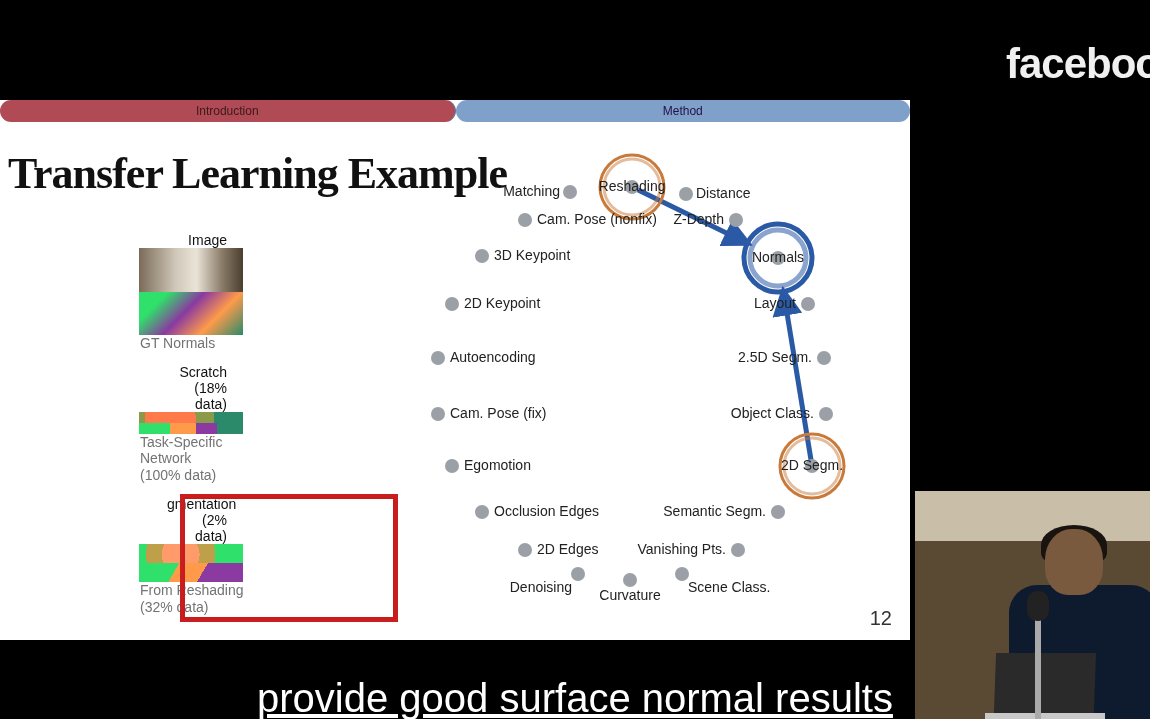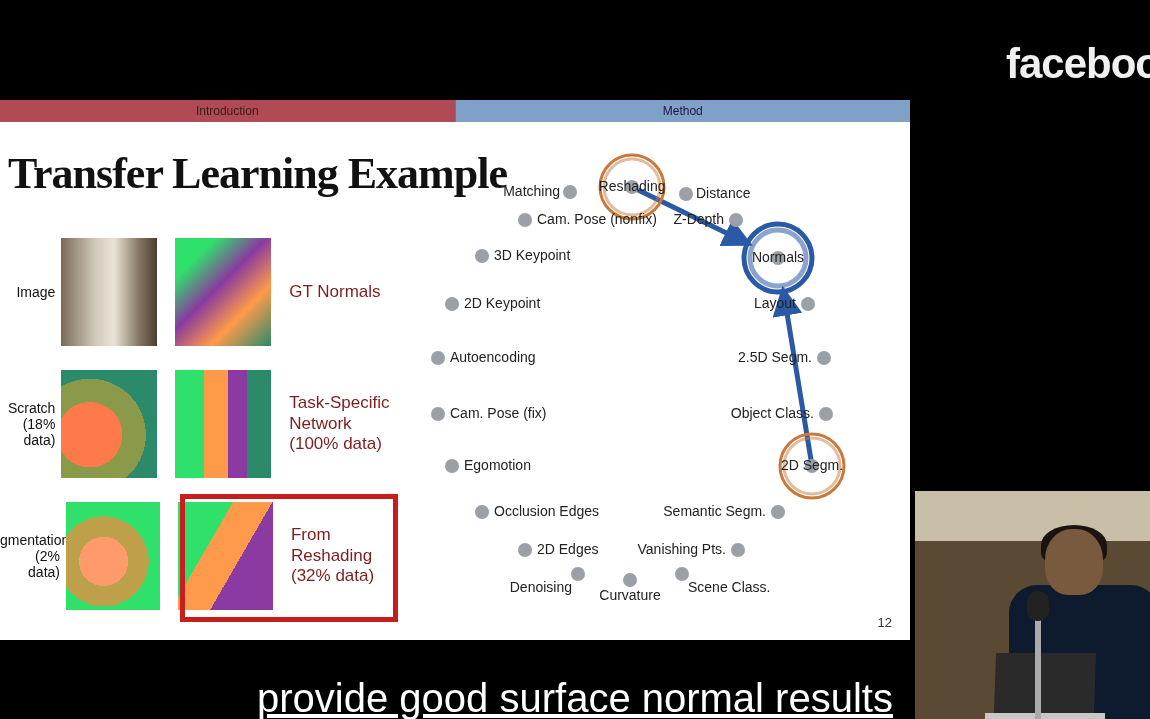--- a/index.html
+++ b/index.html
@@ -6,34 +6,34 @@
   html, body { width: 1150px; height: 719px; background: #000; font-family: Arial, Helvetica, sans-serif; overflow: hidden; }
   .stage { position: relative; width: 1150px; height: 719px; margin-top: 12px; }
 
   
   .watermark { position: absolute; top: 28px; right: -10px; color: #f0f0f0; font-weight: 700; font-size: 42px; letter-spacing: -1px; font-family: sans-serif; }
 
   
   .slide { position: absolute; left: 0; top: 88px; width: 910px; height: 540px; background: #fff; }
 
   .tabbar { display: flex; height: 22px; width: 100%; font-size: 12px; }
-  .tabbar .tab { flex: 1; display: flex; align-items: center; justify-content: center; color: #214; background: #7fa0c8; border-right: 1px solid #5a7aa0; }
+  .tabbar .tab { flex: 1; display: flex; align-items: center; justify-content: center; color: #214; background: #7fa0c8; border-right: 1px solid #5a7aa0; border-radius: 11px; }
   .tabbar .tab.active { background: #b04a55; color: #3a1a1a; }
   .tabbar .tab:last-child { border-right: none; }
 
   .slide-body { position: relative; width: 100%; height: calc(100% - 22px); }
 
   .title { position: absolute; left: 8px; top: 26px; font-family: Georgia, "Times New Roman", serif; font-weight: 700; font-size: 44px; letter-spacing: -1px; color: #111; }
 
   
   .thumbs { position: absolute; left: 0; top: 110px; width: 400px; }
-  .row { display: flex; align-items: center; height: 120px; margin-bottom: 12px; }
+  .row { display: flex; align-items: center; height: 120px; margin-bottom: 12px; flex-direction: column; }
   .lbl-left { width: 66px; font-size: 14px; color: #111; text-align: right; padding-right: 6px; line-height: 1.15; }
   .thumb { width: 104px; height: 108px; background: #999; margin-right: 18px; position: relative; }
-  .lbl-right { width: 120px; font-size: 17px; color: #7f1d1d; line-height: 1.2; }
+  .lbl-right { width: 120px; font-size: 14px; color: #737373; line-height: 1.2; }
 
   
   .img-photo { background: linear-gradient(90deg,#7a6b58 0%,#cfc7b8 35%,#eae4d8 55%,#8a7b68 80%,#4a3e30 100%); }
   .img-normals { background: linear-gradient(135deg,#2fe06a 0%, #2fe06a 20%, #8a3aa0 45%, #ff9a4a 70%, #2a8a6a 100%); }
   .img-blob1 { background: radial-gradient(circle at 30% 60%, #ff7a4a 0 35%, #8a9a4a 35% 60%, #2a8a6a 60% 100%); }
   .img-blob2 { background: linear-gradient(90deg,#2fe06a 0 30%,#ff9a4a 30% 55%,#8a3aa0 55% 75%,#2a8a6a 75% 100%); }
   .img-blob3 { background: radial-gradient(circle at 40% 55%, #ff9a6a 0 30%, #bfa04a 30% 55%, #2fe06a 55% 100%); }
   .img-blob4 { background: linear-gradient(120deg,#2fe06a 0 35%,#ff9a4a 35% 60%,#8a3aa0 60% 100%); }
 
   .redbox { position: absolute; border: 5px solid #c81e1e; left: 180px; top: 372px; width: 218px; height: 128px; }
@@ -41,21 +41,21 @@
 
   
   .graph { position: absolute; left: 380px; top: 10px; width: 520px; height: 490px; }
   .graph svg { width: 100%; height: 100%; }
   .nodelabel { font-size: 14px; fill: #222; }
   .dot { fill: #9aa0a6; }
   .ring-orange { fill: none; stroke: #c97a3a; stroke-width: 3; }
   .ring-blue { fill: none; stroke: #2a5aa5; stroke-width: 5; }
   .arrow { stroke: #2a5aa5; stroke-width: 5; fill: none; marker-end: url(#ah); }
 
-  .pagenum { position: absolute; right: 18px; bottom: 10px; font-size: 13px; color: #333; }
+  .pagenum { position: absolute; right: 18px; bottom: 10px; font-size: 20px; color: #333; }
 
   
   .caption { position: absolute; left: 0; right: 0; bottom: 10px; text-align: center; color: #fff; font-size: 40px; font-weight: 500; text-shadow: 0 0 6px rgba(0,0,0,.8), 2px 2px 3px rgba(0,0,0,.9); z-index: 40; text-decoration: underline; }
 
   
   .pip { position: absolute; right: 0; bottom: 0; width: 235px; height: 240px; background: linear-gradient(#3a2e20,#2a2014); overflow: hidden; z-index: 30; }
   .pip .ceiling { position:absolute; top:0; left:0; right:0; height:50px; background:#c9bfa8; }
   .pip .wall { position:absolute; top:50px; left:0; right:0; bottom:0; background:#5a4a34; }
   .pip .person { position:absolute; top:38px; left:90px; width:160px; height:220px; }
   .pip .head { position:absolute; top:0; left:40px; width:58px; height:66px; background:#7a5a3e; border-radius:46% 46% 40% 40%; }

